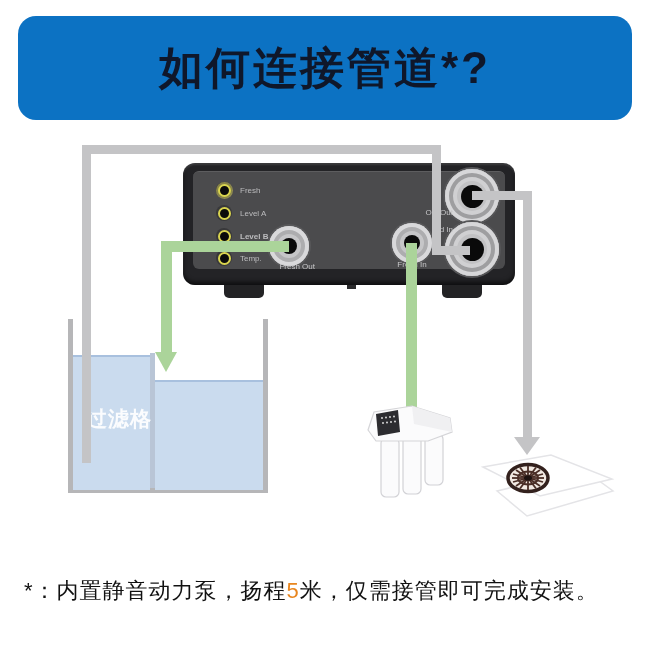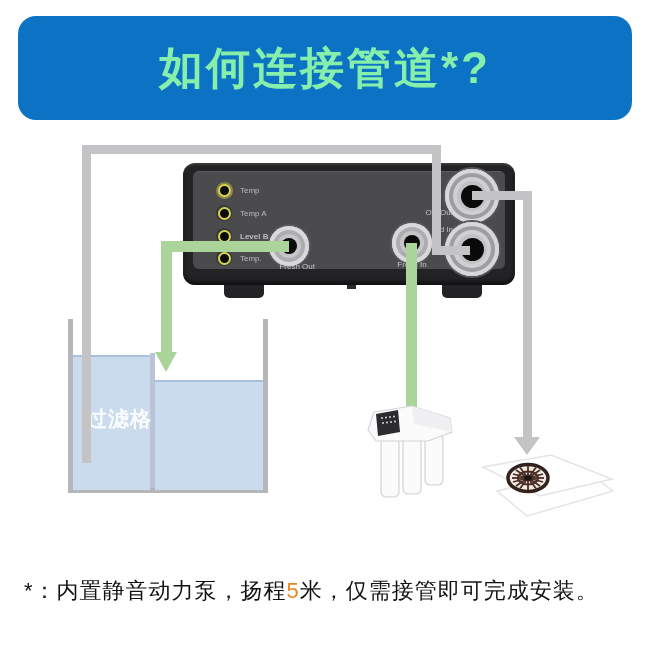--- a/index.html
+++ b/index.html
@@ -3,21 +3,21 @@
 <meta charset="utf-8">
 <style>
   html,body{margin:0;padding:0;background:#ffffff;}
   #stage{position:relative;width:650px;height:650px;background:#ffffff;overflow:hidden;
          font-family:"Liberation Sans","DejaVu Sans",sans-serif;}
   .abs{position:absolute;}
 
   
   .banner{left:18px;top:16px;width:614px;height:104px;background:#0c72c3;border-radius:18px;
           display:flex;align-items:center;justify-content:center;z-index:0;}
-  .banner h1{margin:0;color:#86efac;font-size:44px;font-weight:bold;letter-spacing:3px;}
+  .banner h1{margin:0;color:#0f172a;font-size:44px;font-weight:bold;letter-spacing:3px;}
 
   
   .wall{background:#b6b6b8;z-index:1;}
   .water{background:#cadbee;border-top:2px solid #a8c0de;z-index:1;}
   .divider{background:#b9c5d6;z-index:2;}
   .tank-label{color:rgba(255,255,255,0.92);font-weight:bold;font-size:21px;letter-spacing:1px;z-index:3;}
 
   
   .dev-bezel{left:183px;top:163px;width:332px;height:122px;background:#232326;border-radius:12px;z-index:2;
              box-shadow:inset 0 2px 2px rgba(255,255,255,0.12), inset 0 -3px 4px rgba(0,0,0,0.6);}
@@ -76,25 +76,25 @@
 
   <div class="abs dev-bezel"></div>
   <div class="abs dev-panel"></div>
   <div class="abs dev-foot" style="left:224px;top:283px;"></div>
   <div class="abs dev-foot" style="left:442px;top:283px;"></div>
   <div class="abs dev-notch"></div>
 
   <div class="abs led-socket" style="left:216px;top:182px;">
       <span class="led bright"></span>
     </div>
-  <div class="abs led-label" style="left:240px;top:186px;">Temp</div>
+  <div class="abs led-label" style="left:240px;top:186px;">Fresh</div>
   <div class="abs led-socket" style="left:216px;top:205px;">
       <span class="led"></span>
     </div>
-  <div class="abs led-label" style="left:240px;top:209px;">Temp A</div>
+  <div class="abs led-label" style="left:240px;top:209px;">Level A</div>
   <div class="abs led-socket" style="left:216px;top:228px;">
       <span class="led"></span>
     </div>
   <div class="abs led-label" style="left:240px;top:232px;font-weight:bold;">Level B</div>
   <div class="abs led-socket" style="left:216px;top:250px;">
       <span class="led"></span>
     </div>
   <div class="abs led-label" style="left:240px;top:254px;">Temp.</div>
 
   <div class="abs port-s" style="left:269px;top:226px;">

